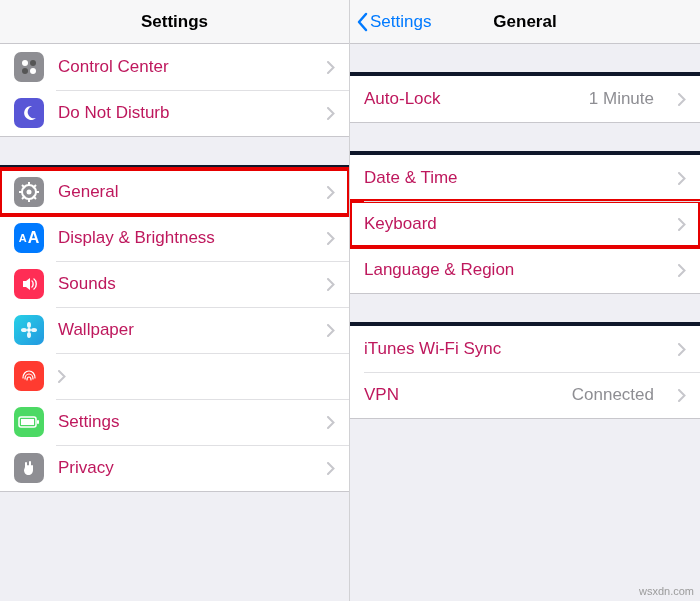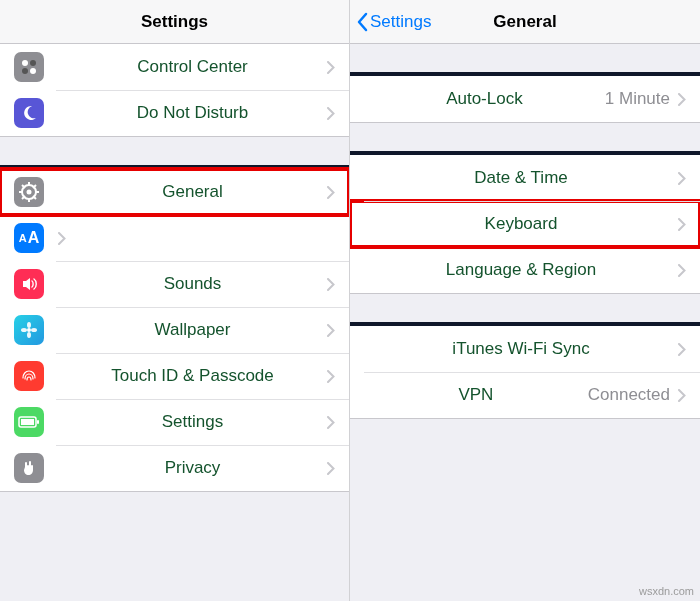--- a/index.html
+++ b/index.html
@@ -85,27 +85,26 @@
     display: flex;
     align-items: center;
     justify-content: center;
     color: #fff;
     font-size: 16px;
   }
   .label {
     flex: 1;
     font-size: 17px;
     font-weight: 400;
-    color: #14532d;
-    text-align: center;
+    color: #be185d;
   }
   .value {
     font-size: 17px;
     color: #8e8e93;
-    margin-right: 8px;
+    margin-right: 24px;
   }
   .chev {
     color: #c7c7cc;
     flex: 0 0 auto;
   }
   .highlight {
     outline: 4px solid #e60000;
     outline-offset: -2px;
     position: relative;
     z-index: 5;
@@ -192,20 +191,21 @@
         <div class="label">General</div>
         <svg class="chev" width="8" height="13" viewBox="0 0 8 13">
             <path d="M1 1l5.5 5.5L1 12" stroke="#c7c7cc" stroke-width="2" fill="none" stroke-linecap="round"></path>
           </svg>
       </div>
       <div class="row">
         <div class="icon-box bg-display">
           <span style="font-size:11px;font-weight:700;">A</span>
             <span style="font-size:16px;font-weight:700;margin-left:1px;">A</span>
         </div>
+        <div class="label">Display &amp; Brightness</div>
         <svg class="chev" width="8" height="13" viewBox="0 0 8 13">
             <path d="M1 1l5.5 5.5L1 12" stroke="#c7c7cc" stroke-width="2" fill="none" stroke-linecap="round"></path>
           </svg>
       </div>
       <div class="row">
         <div class="icon-box bg-sounds">
           <svg width="18" height="18" viewBox="0 0 18 18">
               <path d="M3 6h3l4-3v12l-4-3H3z" fill="#fff"></path>
               <path d="M12 6c1.5 1 1.5 5 0 6M14 4c3 2 3 8 0 10" stroke="#fff" stroke-width="1.4" fill="none" stroke-linecap="round"></path>
             </svg>
@@ -235,21 +235,20 @@
       <div class="row">
         <div class="icon-box bg-touchid">
           <svg width="20" height="20" viewBox="0 0 20 20">
               <g fill="none" stroke="#fff" stroke-width="1.2" stroke-linecap="round">
                 <path d="M4 12c0-4 2.5-7 6-7s6 3 6 7"></path>
                 <path d="M6 13c0-3 1.8-5 4-5s4 2 4 5"></path>
                 <path d="M8 14c0-2 1-3 2-3s2 1 2 3"></path>
               </g>
             </svg>
         </div>
-        <div class="label">Touch ID &amp; Passcode</div>
         <svg class="chev" width="8" height="13" viewBox="0 0 8 13">
             <path d="M1 1l5.5 5.5L1 12" stroke="#c7c7cc" stroke-width="2" fill="none" stroke-linecap="round"></path>
           </svg>
       </div>
       <div class="row">
         <div class="icon-box bg-battery">
           <svg width="22" height="12" viewBox="0 0 22 12">
               <rect x="1" y="1" width="17" height="10" rx="2" fill="none" stroke="#fff" stroke-width="1.5"></rect>
               <rect x="3" y="3" width="13" height="6" fill="#fff"></rect>
               <rect x="19" y="4" width="2" height="4" rx="1" fill="#fff"></rect>

